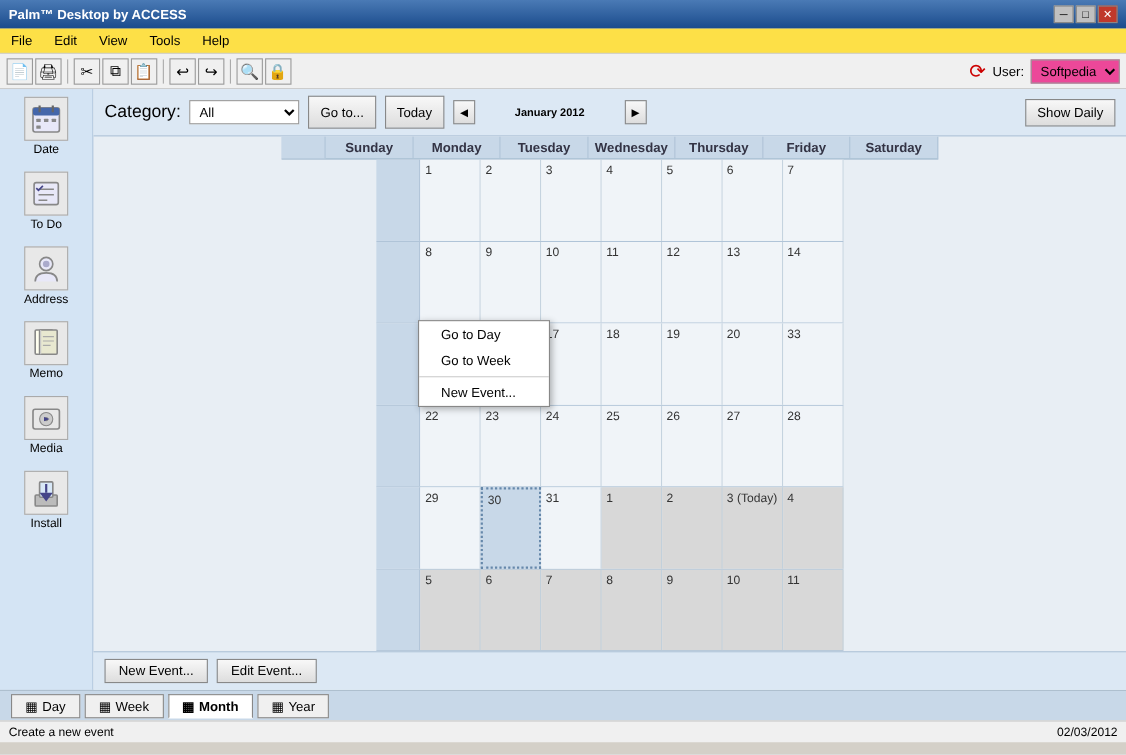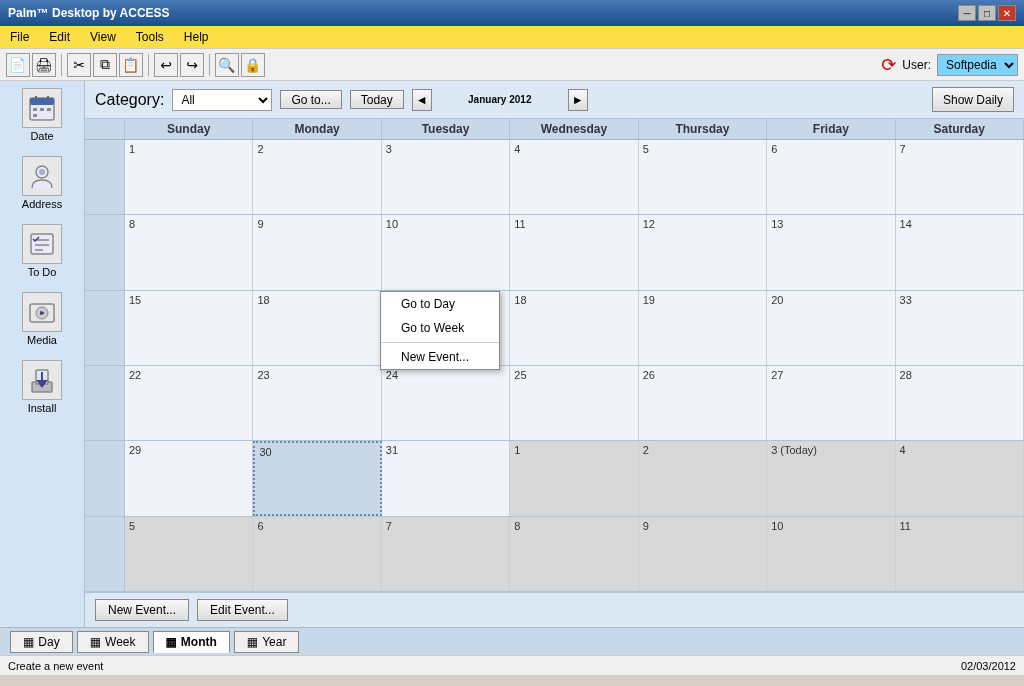--- a/index.html
+++ b/index.html
@@ -59,21 +59,21 @@
       display: flex; align-items: center; justify-content: center;
       cursor: pointer;
       font-size: 14px;
     }
     .toolbar-separator { width: 1px; height: 22px; background: #aaa; margin: 0 3px; }
     .toolbar-right { margin-left: auto; display: flex; align-items: center; gap: 6px; }
     .toolbar-user-label { font-size: 12px; }
     .toolbar-user-select {
       font-size: 12px;
       border: 1px solid #999;
-      background: #7dd3fc;
+      background: #ec4899;
       padding: 1px 4px;
       height: 22px;
     }
 
     
     #main-layout {
       display: flex;
       height: calc(686px - 26px - 24px - 32px - 30px - 28px);
       background: #c8d8e8;
     }
@@ -132,21 +132,21 @@
       padding: 1px 4px;
       height: 22px;
       width: 100px;
     }
     .cal-btn {
       padding: 2px 10px;
       font-size: 12px;
       border: 1px solid #888;
       background: linear-gradient(to bottom, #f8f8f8, #ddd);
       cursor: pointer;
-      height: 19px;
+      height: 30px;
     }
     .nav-btn {
       width: 20px; height: 22px;
       border: 1px solid #888;
       background: linear-gradient(to bottom, #f8f8f8, #ddd);
       cursor: pointer;
       display: flex; align-items: center; justify-content: center;
       font-size: 12px;
     }
     .month-title {
@@ -164,20 +164,21 @@
       cursor: pointer;
       height: 25px;
     }
 
     
     #calendar-grid {
       flex: 1;
       display: flex;
       flex-direction: column;
       overflow: hidden;
+      align-items: center;
     }
 
     .day-headers {
       display: grid;
       grid-template-columns: 40px repeat(7, 1fr);
       background: #c8d8e8;
       border-bottom: 1px solid #a0b8cc;
     }
     .day-header-cell {
       padding: 3px 6px;
@@ -350,38 +351,51 @@
           <rect x="12" y="14" width="4" height="3" fill="#888" rx="0.5"></rect>
           <rect x="19" y="14" width="4" height="3" fill="#888" rx="0.5"></rect>
           <rect x="5" y="20" width="4" height="3" fill="#888" rx="0.5"></rect>
         </svg>
       </div>
       <span class="label">Date</span>
     </div>
     <div class="sidebar-item">
       <div class="icon-box">
         <svg width="28" height="28" viewBox="0 0 28 28">
-          <circle cx="14" cy="10" r="6" fill="#e8e8f8" stroke="#888" stroke-width="1.5"></circle>
-          <path d="M4 26 Q4 18 14 18 Q24 18 24 26" fill="#e8e8f8" stroke="#888" stroke-width="1.5"></path>
-          <circle cx="14" cy="10" r="3" fill="#aac"></circle>
-        </svg>
-      </div>
-      <span class="label">Address</span>
-    </div>
-    <div class="sidebar-item">
-      <div class="icon-box">
-        <svg width="28" height="28" viewBox="0 0 28 28">
           <rect x="3" y="4" width="22" height="20" rx="2" fill="#e8e8f8" stroke="#888" stroke-width="1.5"></rect>
           <line x1="7" y1="10" x2="21" y2="10" stroke="#888" stroke-width="1.5"></line>
           <line x1="7" y1="15" x2="21" y2="15" stroke="#888" stroke-width="1.5"></line>
           <line x1="7" y1="20" x2="15" y2="20" stroke="#888" stroke-width="1.5"></line>
           <polyline points="5,9 7,11 11,7" fill="none" stroke="#448" stroke-width="1.5"></polyline>
         </svg>
       </div>
       <span class="label">To Do</span>
+    </div>
+    <div class="sidebar-item">
+      <div class="icon-box">
+        <svg width="28" height="28" viewBox="0 0 28 28">
+          <circle cx="14" cy="10" r="6" fill="#e8e8f8" stroke="#888" stroke-width="1.5"></circle>
+          <path d="M4 26 Q4 18 14 18 Q24 18 24 26" fill="#e8e8f8" stroke="#888" stroke-width="1.5"></path>
+          <circle cx="14" cy="10" r="3" fill="#aac"></circle>
+        </svg>
+      </div>
+      <span class="label">Address</span>
+    </div>
+    <div class="sidebar-item">
+      <div class="icon-box">
+        <svg width="28" height="28" viewBox="0 0 28 28">
+          <rect x="4" y="2" width="16" height="22" rx="1" fill="#fffff0" stroke="#888" stroke-width="1.5"></rect>
+          <rect x="8" y="2" width="16" height="22" rx="1" fill="#e8e8d0" stroke="#888" stroke-width="1.5"></rect>
+          <line x1="11" y1="8" x2="21" y2="8" stroke="#aaa" stroke-width="1"></line>
+          <line x1="11" y1="12" x2="21" y2="12" stroke="#aaa" stroke-width="1"></line>
+          <line x1="11" y1="16" x2="18" y2="16" stroke="#aaa" stroke-width="1"></line>
+          <line x1="9" y1="2" x2="9" y2="24" stroke="#ccc" stroke-width="1"></line>
+        </svg>
+      </div>
+      <span class="label">Memo</span>
     </div>
     <div class="sidebar-item">
       <div class="icon-box">
         <svg width="28" height="28" viewBox="0 0 28 28">
           <rect x="2" y="6" width="24" height="18" rx="2" fill="#e8e8e8" stroke="#888" stroke-width="1.5"></rect>
           <circle cx="14" cy="15" r="6" fill="#ccc" stroke="#888" stroke-width="1"></circle>
           <circle cx="14" cy="15" r="2" fill="#888"></circle>
           <polygon points="12,13 12,17 17,15" fill="#448"></polygon>
         </svg>
       </div>

